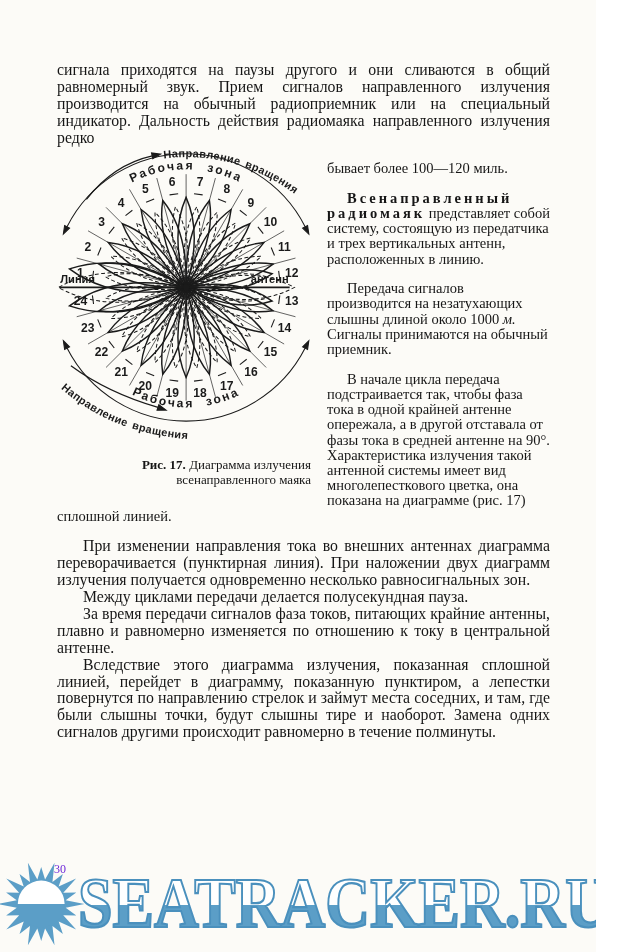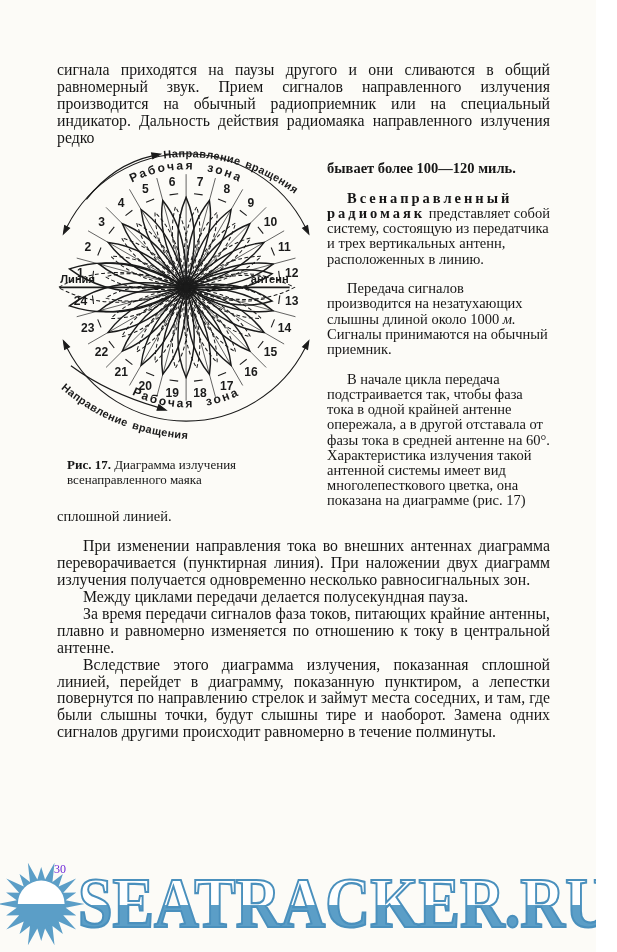--- a/index.html
+++ b/index.html
@@ -12,34 +12,34 @@
     color:#161616;
   }
   .content{position:absolute;left:0;top:0;right:0;padding:62px 46px 0 57px;}
   p.body{
     margin:0;
     font-size:15.8px;line-height:16.9px;
     text-align:justify;text-indent:26px;
   }
   p.ni{text-indent:0;}
   p.col{font-size:14.5px;line-height:15.2px;text-indent:20px;}
-  p.col.ni{text-indent:0;font-weight:bold;}
+  p.col.ni{text-indent:0;}
   .clr{clear:both;}
   .sperr{letter-spacing:3px;font-weight:bold;}
   .figure{
     float:left;
     width:264px;
     margin:2px 6px 8px 0;
   }
   .figure svg{display:block;}
   .caption{
     margin-top:6px;
     padding:0 10px;
     font-size:13px;line-height:15px;
-    text-align:left;
+    text-align:right;
   }
   .caption b{font-weight:bold;}
   .pagenum{
     position:absolute;left:54px;top:860px;
     font-size:12px;line-height:18px;color:#6d28d9;
     z-index:6;
   }
   .wm-sun{position:absolute;left:-2px;top:858px;z-index:4;}
   .wm-text{position:absolute;left:74px;top:864px;z-index:3;}
 </style>
@@ -213,21 +213,21 @@
           <text fill="#1a1a1a" font-family="Liberation Sans, sans-serif" font-size="12.5" font-weight="bold" letter-spacing="2.2" word-spacing="7" text-anchor="middle"><textPath href="#bz" startOffset="50%">Рабочая зона</textPath></text>
           <text fill="#1a1a1a" font-family="Liberation Sans, sans-serif" font-size="11.3" font-weight="bold" letter-spacing="0.4" word-spacing="2"><textPath href="#rt" startOffset="2">Направление вращения</textPath></text>
           <text fill="#1a1a1a" font-family="Liberation Sans, sans-serif" font-size="11.3" font-weight="bold" letter-spacing="0.4" word-spacing="2"><textPath href="#rb" startOffset="2">Направление вращения</textPath></text>
         </svg>
       <div class="caption"><b>Рис. 17.</b> <span>Диаграмма излучения всенаправленного маяка</span></div>
     </div>
 
     <p class="col ni">бывает более 100—120 миль.</p>
     <p class="col"><span class="sperr">Всенаправленный радиомаяк</span> <span>представляет собой систему, состоящую из передатчика и трех вертикальных антенн, расположенных в линию.</span></p>
     <p class="col"><span>Передача сигналов производится на незатухающих слышны длиной около 1000</span> <i>м.</i> <span>Сигналы принимаются на обычный приемник.</span></p>
-    <p class="col">В начале цикла передача подстраивается так, чтобы фаза тока в одной крайней антенне опережала, а в другой отставала от фазы тока в средней антенне на 60°. Характеристика излучения такой антенной системы имеет вид многолепесткового цветка, она показана на диаграмме (рис. 17) сплошной линией.</p>
+    <p class="col">В начале цикла передача подстраивается так, чтобы фаза тока в одной крайней антенне опережала, а в другой отставала от фазы тока в средней антенне на 90°. Характеристика излучения такой антенной системы имеет вид многолепесткового цветка, она показана на диаграмме (рис. 17) сплошной линией.</p>
 
     <p class="body clr">При изменении направления тока во внешних антеннах диаграмма переворачивается (пунктирная линия). При наложении двух диаграмм излучения получается одновременно несколько равносигнальных зон.</p>
     <p class="body">Между циклами передачи делается полусекундная пауза.</p>
     <p class="body">За время передачи сигналов фаза токов, питающих крайние антенны, плавно и равномерно изменяется по отношению к току в центральной антенне.</p>
     <p class="body">Вследствие этого диаграмма излучения, показанная сплошной линией, перейдет в диаграмму, показанную пунктиром, а лепестки повернутся по направлению стрелок и займут места соседних, и там, где были слышны точки, будут слышны тире и наоборот. Замена одних сигналов другими происходит равномерно в течение полминуты.</p>
   </div>
 
   <div class="pagenum">30</div>
 
   <svg class="wm-sun" width="90" height="92" viewBox="0 0 100 100" id="sun">

